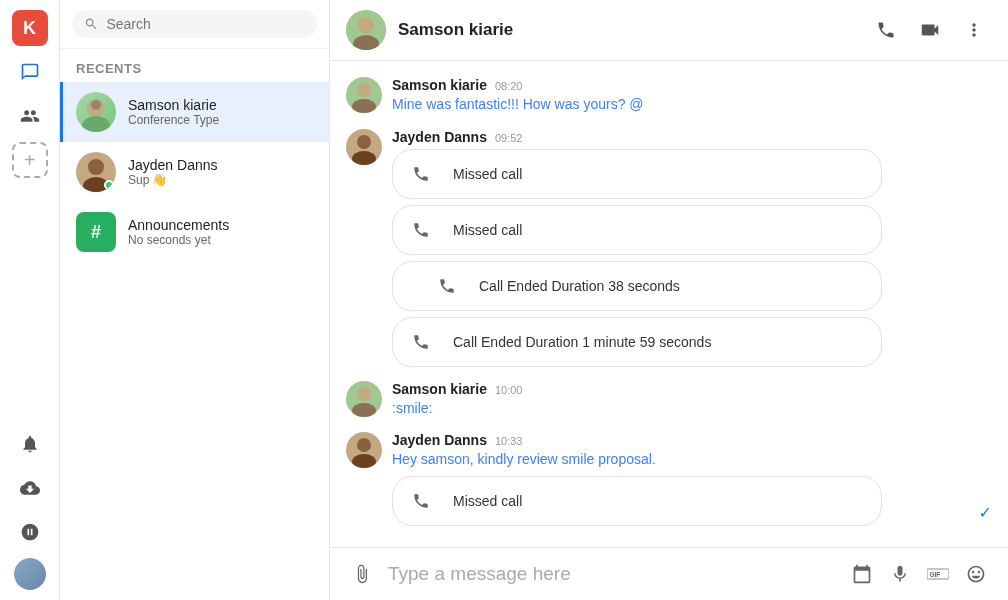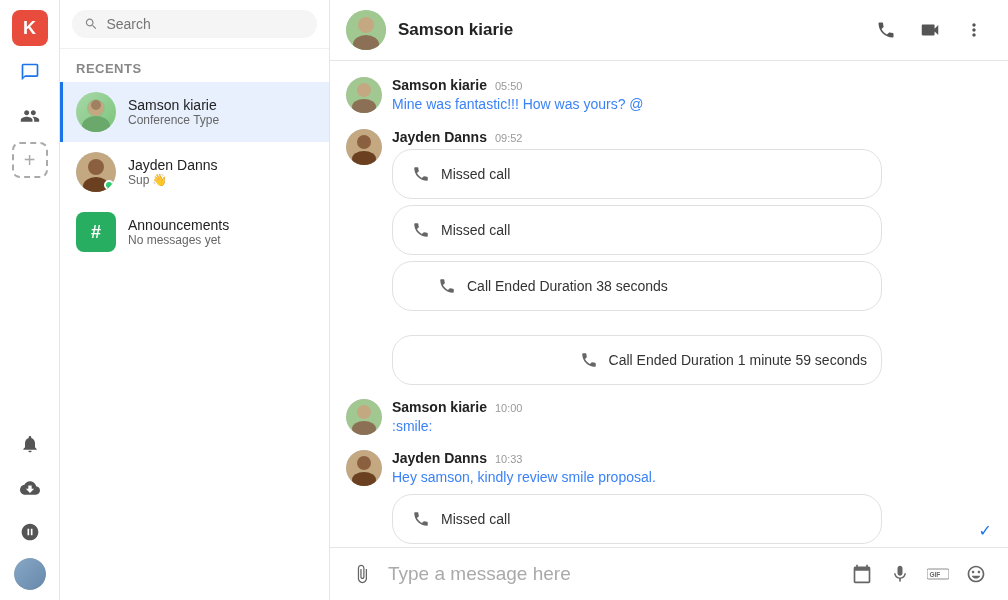--- a/index.html
+++ b/index.html
@@ -237,21 +237,21 @@
       gap: 8px;
       margin-bottom: 2px;
     }
     .msg-sender { font-size: 14px; font-weight: 600; color: #222; }
     .msg-time { font-size: 11px; color: #999; }
     .msg-text { font-size: 14px; color: #3b82f6; line-height: 1.4; }
 
     .call-card {
       display: flex;
       align-items: center;
-      gap: 6px;
+      gap: 18px;
       border: 1px solid #e0e0e0;
       border-radius: 20px;
       padding: 10px 14px;
       margin-top: 4px;
       background: #fff;
       max-width: 490px;
     }
     .call-icon {
       width: 28px;
       height: 28px;
@@ -393,21 +393,21 @@
       <div class="contact-info">
         <div class="contact-name">Jayden Danns</div>
         <div class="contact-status">Sup 👋</div>
       </div>
     </div>
 
     <div class="contact-item">
       <div class="channel-icon">#</div>
       <div class="contact-info">
         <div class="contact-name">Announcements</div>
-        <div class="contact-status">No messages yet</div>
+        <div class="contact-status">No seconds yet</div>
       </div>
     </div>
   </div>
 </div>
 
 <div class="chat-area">
 
   <div class="chat-header">
     <div class="chat-header-avatar avatar-samson">
       <svg viewBox="0 0 40 40" width="40" height="40">
@@ -443,21 +443,21 @@
         <div class="msg-avatar">
           <svg viewBox="0 0 36 36" width="36" height="36">
               <circle cx="18" cy="18" r="18" fill="#a0c890"></circle>
               <circle cx="18" cy="13" r="7" fill="#c4a882"></circle>
               <ellipse cx="18" cy="30" rx="12" ry="8" fill="#8b7055"></ellipse>
             </svg>
         </div>
         <div class="msg-content">
           <div class="msg-header">
             <span class="msg-sender">Samson kiarie</span>
-            <span class="msg-time">05:50</span>
+            <span class="msg-time">08:20</span>
           </div>
           <div class="msg-text">Mine was fantastic!!! How was yours? @</div>
         </div>
       </div>
     </div>
 
     <div class="message-group">
       <div class="message-row">
         <div class="msg-avatar">
           <svg viewBox="0 0 36 36" width="36" height="36">
@@ -488,21 +488,21 @@
             <span class="call-label">Missed call</span>
           </div>
           <div class="call-card" style="margin-top:6px;padding-left:40px;">
             <div class="call-icon">
               <svg width="18" height="18" viewBox="0 0 24 24" fill="currentColor">
                   <path d="M6.62 10.79c1.44 2.83 3.76 5.14 6.59 6.59l2.2-2.2c.27-.27.67-.36 1.02-.24 1.12.37 2.33.57 3.57.57.55 0 1 .45 1 1V20c0 .55-.45 1-1 1-9.39 0-17-7.61-17-17 0-.55.45-1 1-1h3.5c.55 0 1 .45 1 1 0 1.25.2 2.45.57 3.57.11.35.03.74-.25 1.02l-2.2 2.2z"></path>
                 </svg>
             </div>
             <span class="call-label">Call Ended Duration 38 seconds</span>
           </div>
-          <div class="call-card" style="margin-top:24px;justify-content:flex-end;">
+          <div class="call-card" style="margin-top:6px;">
             <div class="call-icon">
               <svg width="18" height="18" viewBox="0 0 24 24" fill="currentColor">
                   <path d="M6.62 10.79c1.44 2.83 3.76 5.14 6.59 6.59l2.2-2.2c.27-.27.67-.36 1.02-.24 1.12.37 2.33.57 3.57.57.55 0 1 .45 1 1V20c0 .55-.45 1-1 1-9.39 0-17-7.61-17-17 0-.55.45-1 1-1h3.5c.55 0 1 .45 1 1 0 1.25.2 2.45.57 3.57.11.35.03.74-.25 1.02l-2.2 2.2z"></path>
                 </svg>
             </div>
             <span class="call-label">Call Ended Duration 1 minute 59 seconds</span>
           </div>
         </div>
       </div>
     </div>

